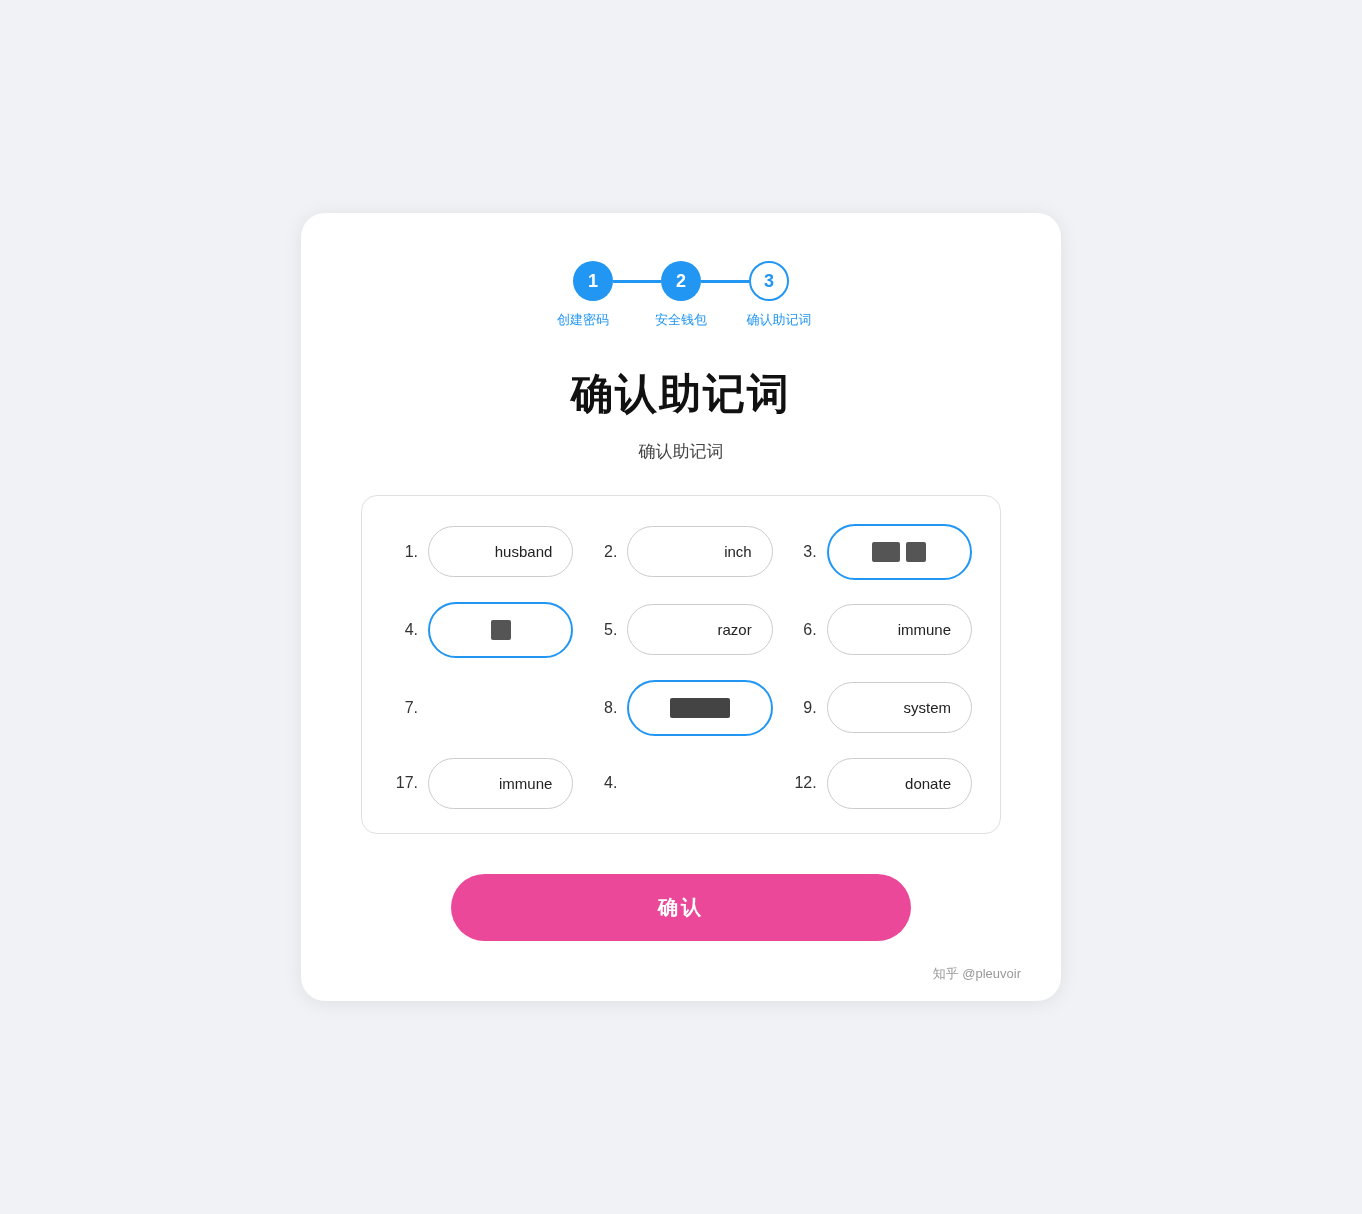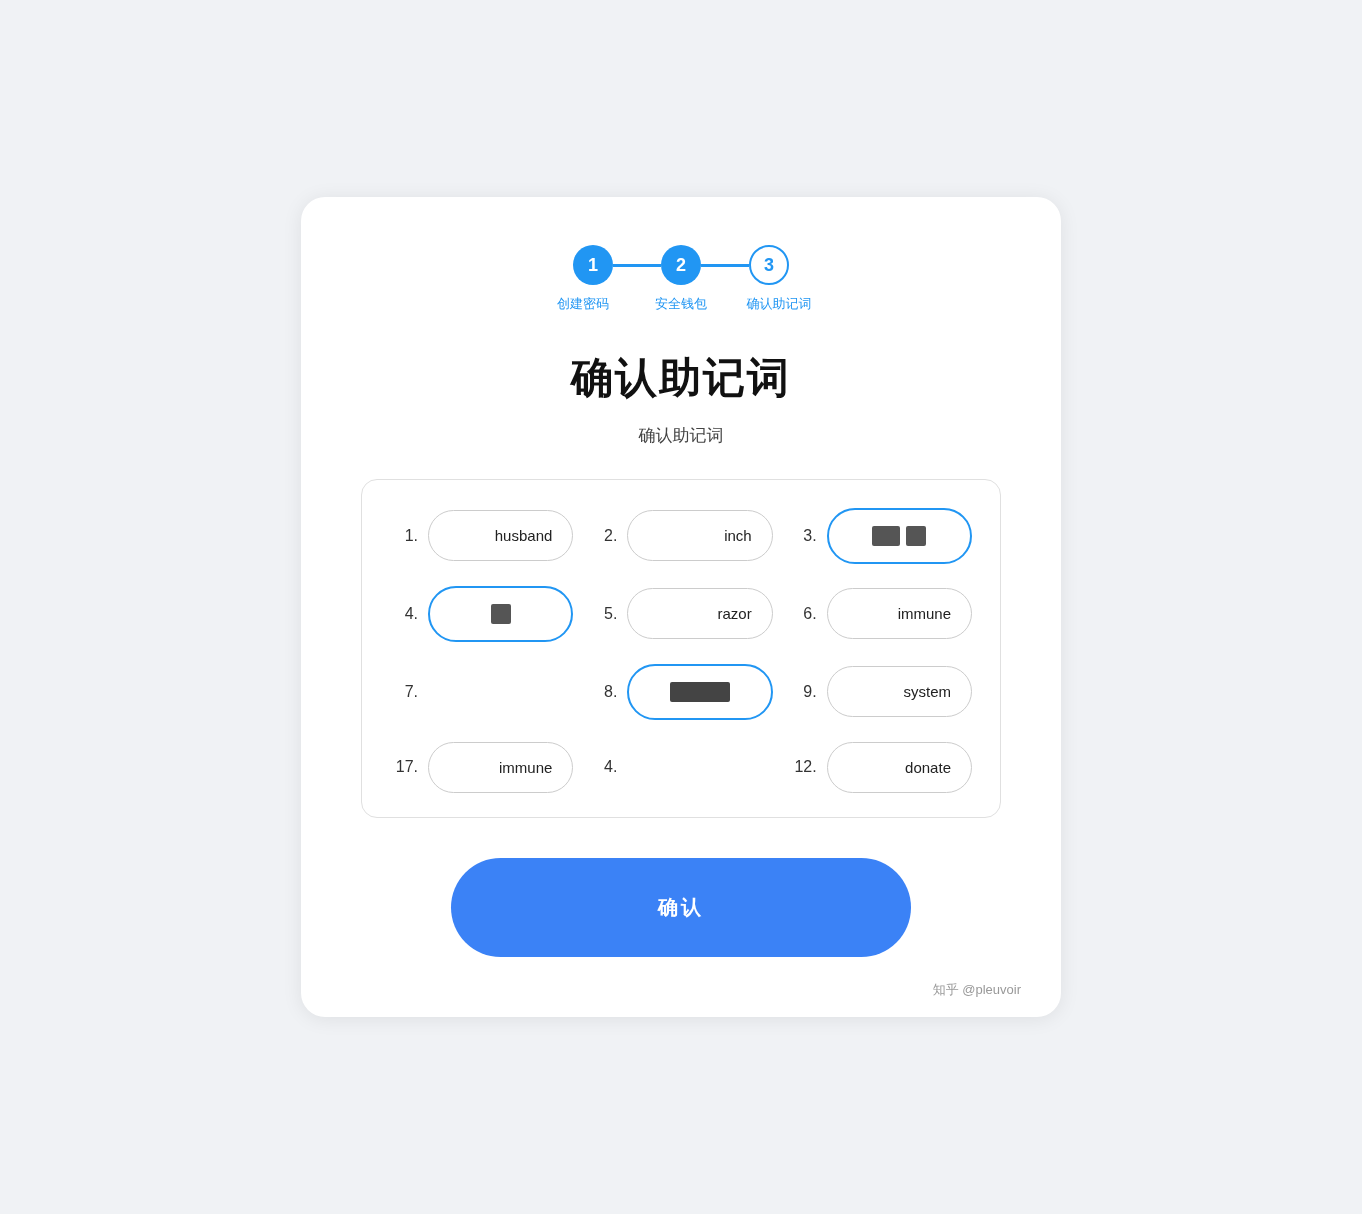--- a/index.html
+++ b/index.html
@@ -177,25 +177,25 @@
       background: #444444;
       border-radius: 2px;
       display: inline-block;
     }
 
     
     .confirm-btn {
       display: block;
       width: 460px;
       margin: 0 auto;
-      background: #3b82f6;
+      background: #ec4899;
       color: #ffffff;
       border: none;
       border-radius: 50px;
-      padding: 36px 0;
+      padding: 20px 0;
       font-size: 20px;
       font-weight: 600;
       cursor: pointer;
       letter-spacing: 3px;
     }
 
     
     .watermark {
       position: absolute;
       bottom: 18px;

